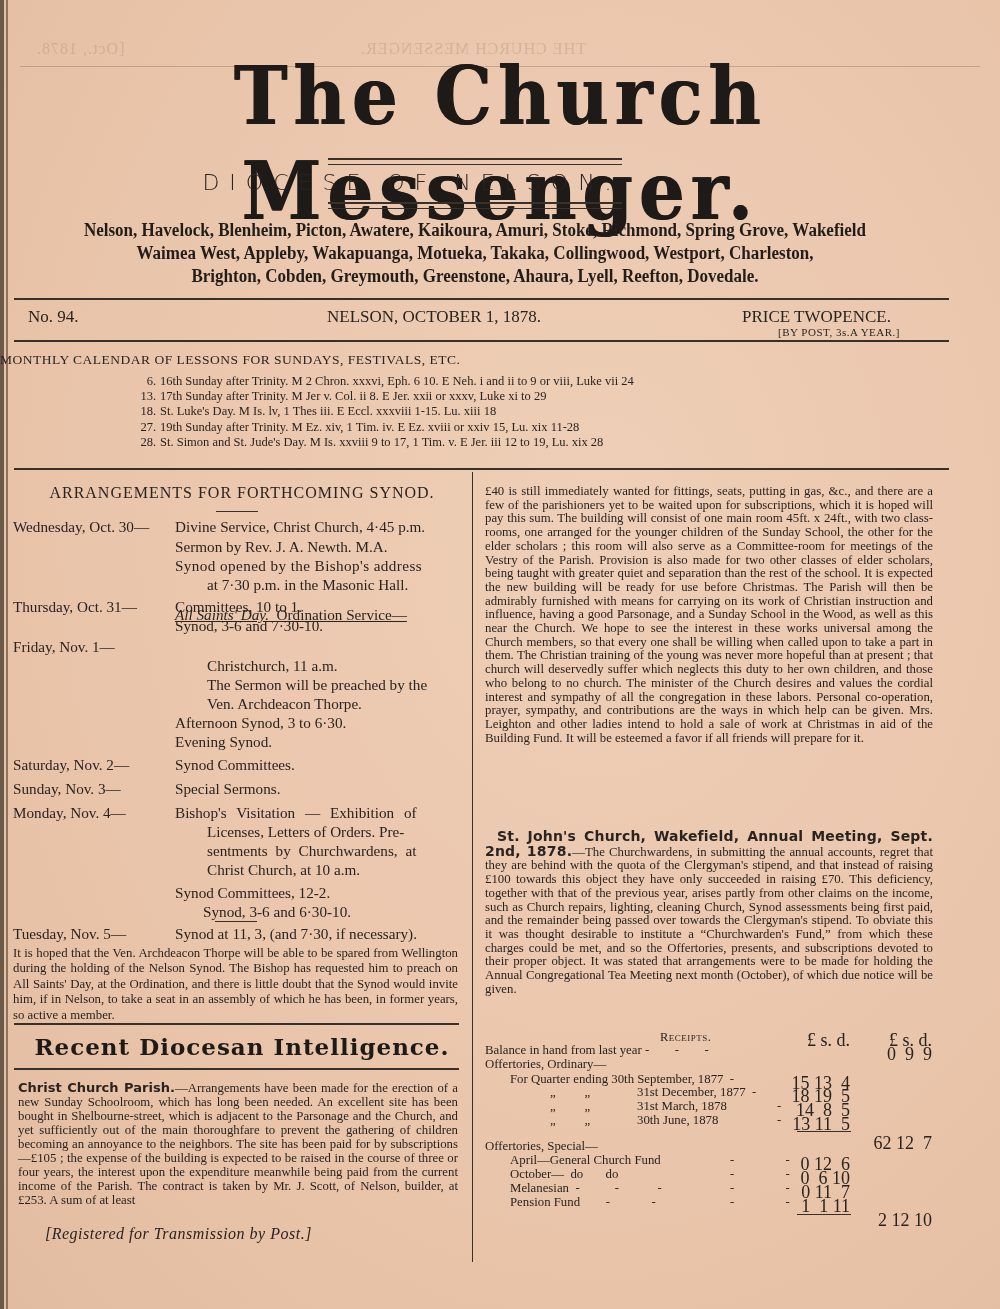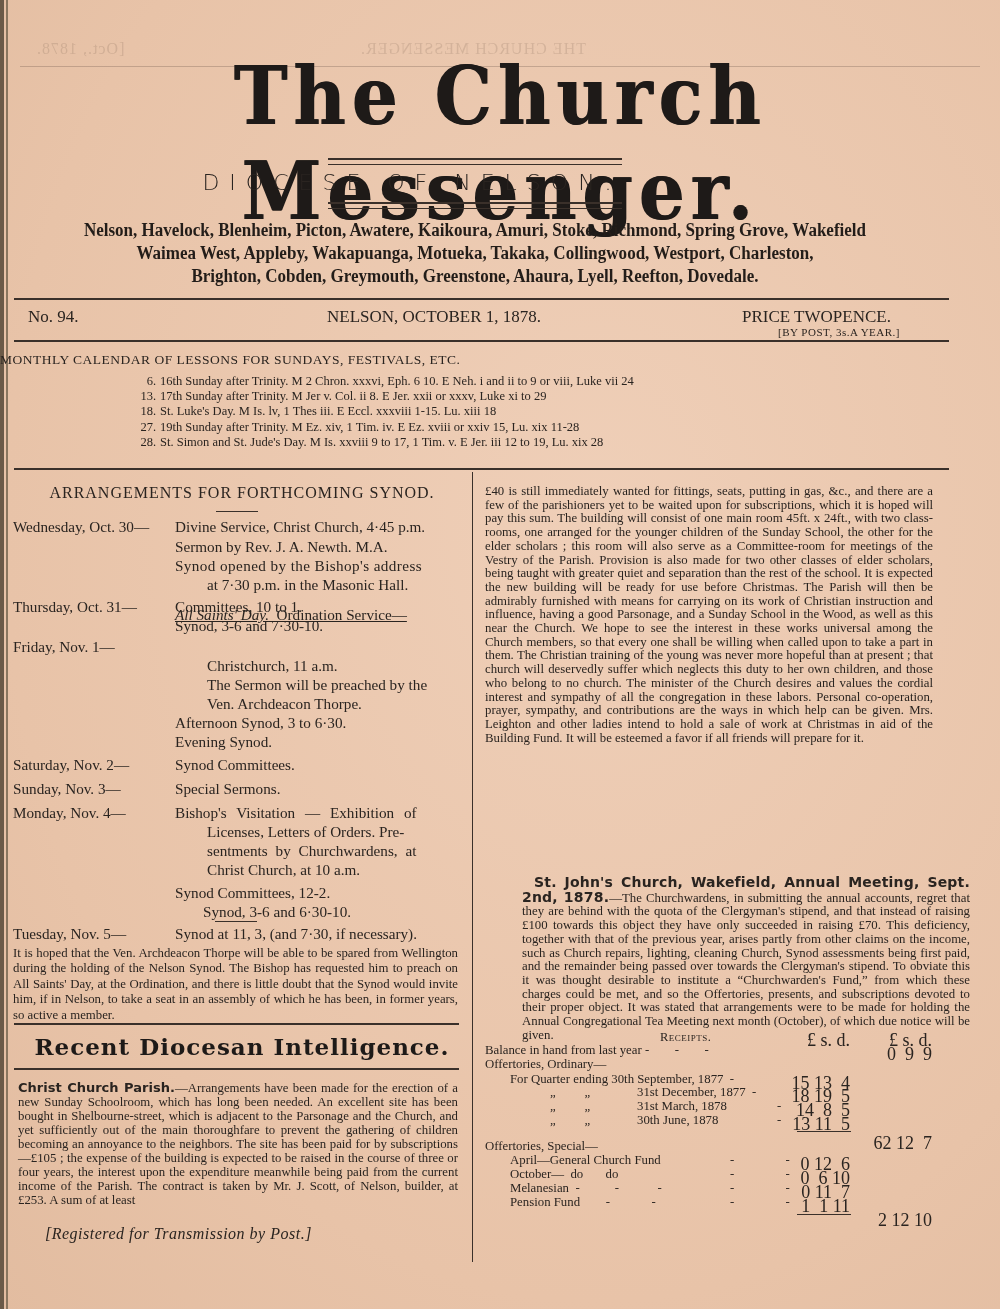--- a/index.html
+++ b/index.html
@@ -146,21 +146,21 @@
 <div class="hrule" style="top:1068px;left:14px;width:445px;"></div>
 
 <div class="ccp justify">
   <span class="lead">Christ Church Parish.</span><span>—Arrangements have been made for the erection of a new Sunday Schoolroom, which has long been needed. An excellent site has been bought in Shelbourne-street, which is adjacent to the Parsonage and the Church, and yet sufficiently out of the main thoroughfare to prevent the gathering of children becoming an annoyance to the neighbors. The site has been paid for by subscriptions—£105 ; the expense of the building is expected to be raised in the course of three or four years, the interest upon the expenditure meanwhile being paid from the current income of the Parish. The contract is taken by Mr. J. Scott, of Nelson, builder, at £253. A sum of at least</span>
 </div>
 
 <div class="registered">[Registered for Transmission by Post.]</div>
 
 <div class="right-text justify" style="top:485px;">£40 is still immediately wanted for fittings, seats, putting in gas, &amp;c., and there are a few of the parishioners yet to be waited upon for subscriptions, which it is hoped will pay this sum. The building will consist of one main room 45ft. x 24ft., with two class-rooms, one arranged for the younger children of the Sunday School, the other for the elder scholars ; this room will also serve as a Committee-room for meetings of the Vestry of the Parish. Provision is also made for two other classes of elder scholars, being taught with greater quiet and separation than the rest of the school. It is expected the new building will be ready for use before Christmas. The Parish will then be admirably furnished with means for carrying on its work of Christian instruction and influence, having a good Parsonage, and a Sunday School in the Wood, as well as this near the Church. We hope to see the interest in these works universal among the Church members, so that every one shall be willing when called upon to take a part in them. The Christian training of the young was never more hopeful than at present ; that church will deservedly suffer which neglects this duty to her own children, and those who belong to no church. The minister of the Church desires and values the cordial interest and sympathy of all the congregation in these labors. Personal co-operation, prayer, sympathy, and contributions are the ways in which help can be given. Mrs. Leighton and other ladies intend to hold a sale of work at Christmas in aid of the Building Fund. It will be esteemed a favor if all friends will prepare for it.</div>
 
-<div class="right-text justify" style="top:876px;margin-left:37px;">
+<div class="right-text justify" style="top:830px;">
   <span style="display:inline-block;width:12px;"></span><span class="lead">St. John's Church, Wakefield, Annual Meeting, Sept. 2nd, 1878.</span><span>—The Churchwardens, in submitting the annual accounts, regret that they are behind with the quota of the Clergyman's stipend, and that instead of raising £100 towards this object they have only succeeded in raising £70. This deficiency, together with that of the previous year, arises partly from other claims on the income, such as Church repairs, lighting, cleaning Church, Synod assessments being first paid, and the remainder being passed over towards the Clergyman's stipend. To obviate this it was thought desirable to institute a “Churchwarden's Fund,” from which these charges could be met, and so the Offertories, presents, and subscriptions devoted to their proper object. It was stated that arrangements were to be made for holding the Annual Congregational Tea Meeting next month (October), of which due notice will be given.</span>
 </div>
 
 <div class="rec-head sc" style="left:660px;">Receipts.</div>
 <div class="amt" style="top:1030px;left:800px;width:50px;">£  s.  d.</div>
 <div class="amt" style="top:1030px;left:872px;width:60px;">£  s.  d.</div>
 
 <div class="rec" style="top:1044px;left:485px;"><span>Balance in hand from last year</span>&nbsp;-&nbsp;&nbsp;&nbsp;&nbsp;&nbsp;&nbsp;&nbsp;&nbsp;-&nbsp;&nbsp;&nbsp;&nbsp;&nbsp;&nbsp;&nbsp;&nbsp;-</div>
 <div class="amt" style="top:1044px;left:872px;width:60px;white-space:pre;">0  9  9</div>
 

